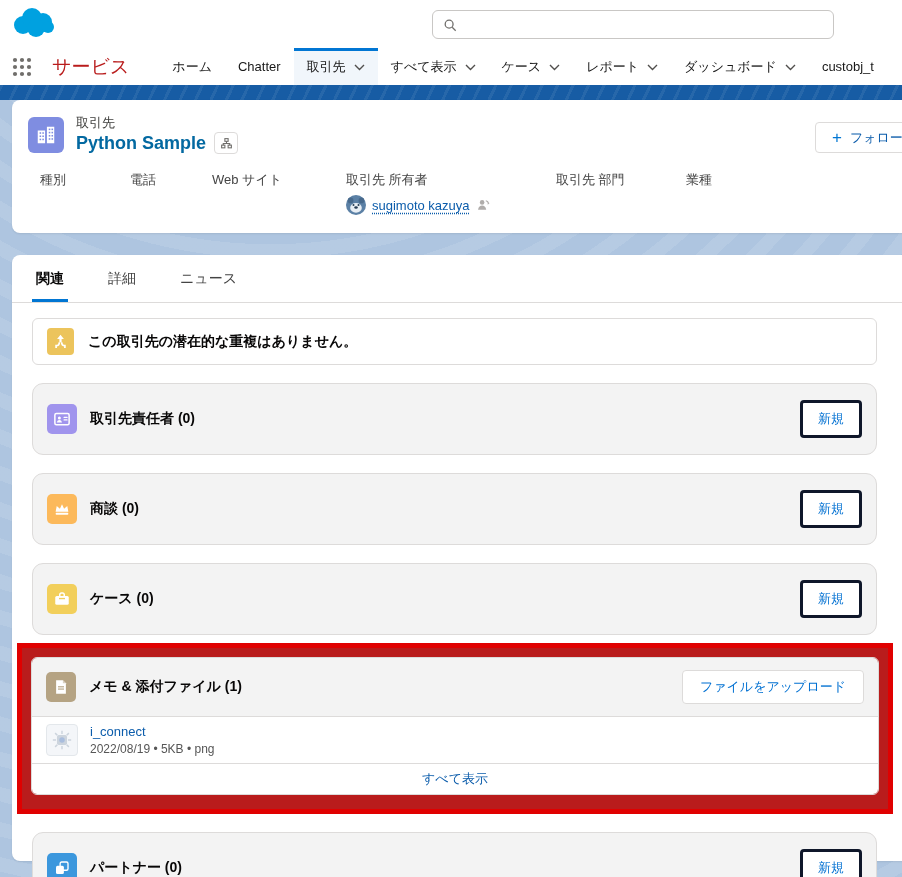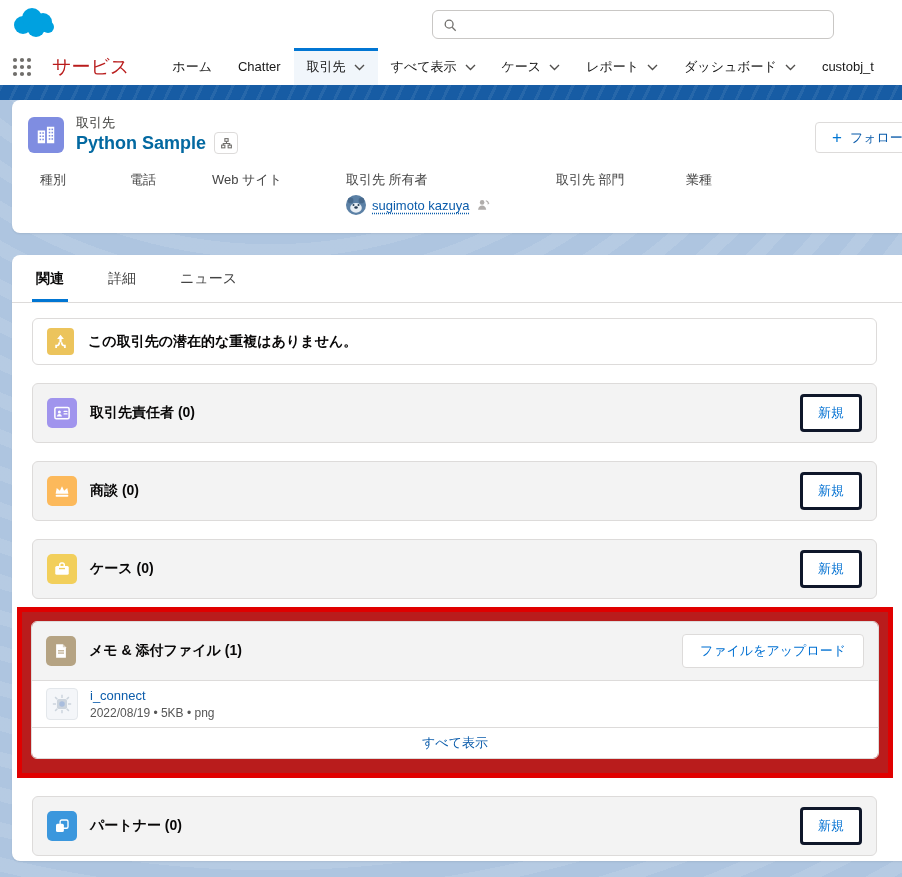--- a/index.html
+++ b/index.html
@@ -64,22 +64,22 @@
   .detail-tab.active { font-weight:bold; color:#080707; }
   .detail-tab.active::after { content:""; position:absolute; left:0; right:0; bottom:0; height:3px; background:#0176d3; }
   .sections { padding:15px 20px 0 20px; }
 
   .dup-card { width:845px; height:47px; border:1px solid #dddbda; border-radius:6px;
     display:flex; align-items:center; padding:0 14px; background:#fff; }
   .dup-icon { width:27px; height:27px; border-radius:4px; background:#ecc45c;
     display:flex; align-items:center; justify-content:center; flex:0 0 auto; }
   .dup-text { margin-left:14px; font-size:14px; font-weight:bold; color:#080707; }
 
-  .rel-card { width:845px; height:60px; margin-top:18px; background:#f3f3f3; border:1px solid #dddbda;
-    border-radius:6px; display:flex; align-items:center; padding:0 14px; }
+  .rel-card { width:845px; height:72px; margin-top:18px; background:#f3f3f3; border:1px solid #dddbda;
+    border-radius:11px; display:flex; align-items:center; padding:0 14px; }
   .rel-icon { width:30px; height:30px; border-radius:5px; display:flex; align-items:center;
     justify-content:center; flex:0 0 auto; }
   .bg-contact{background:#a094ed;} .bg-opp{background:#fcb95b;} .bg-case{background:#f2cf5b;}
   .bg-notes{background:#b5a383;} .bg-partner{background:#3b97dd;}
   .rel-title { margin-left:13px; font-size:14px; font-weight:bold; color:#080707; }
   .rel-btn { margin-left:auto; background:#fff; border:3px solid #0f172a; border-radius:4px;
     color:#0070d2; font-size:13px; padding:7px 15px; cursor:pointer; font-family:inherit; }
 
   
   .red-box { margin:8px 0 0 -15px; width:876px; border:5px solid #e00000; padding:9px 9px 14px 9px; background:#b91c1c; }

